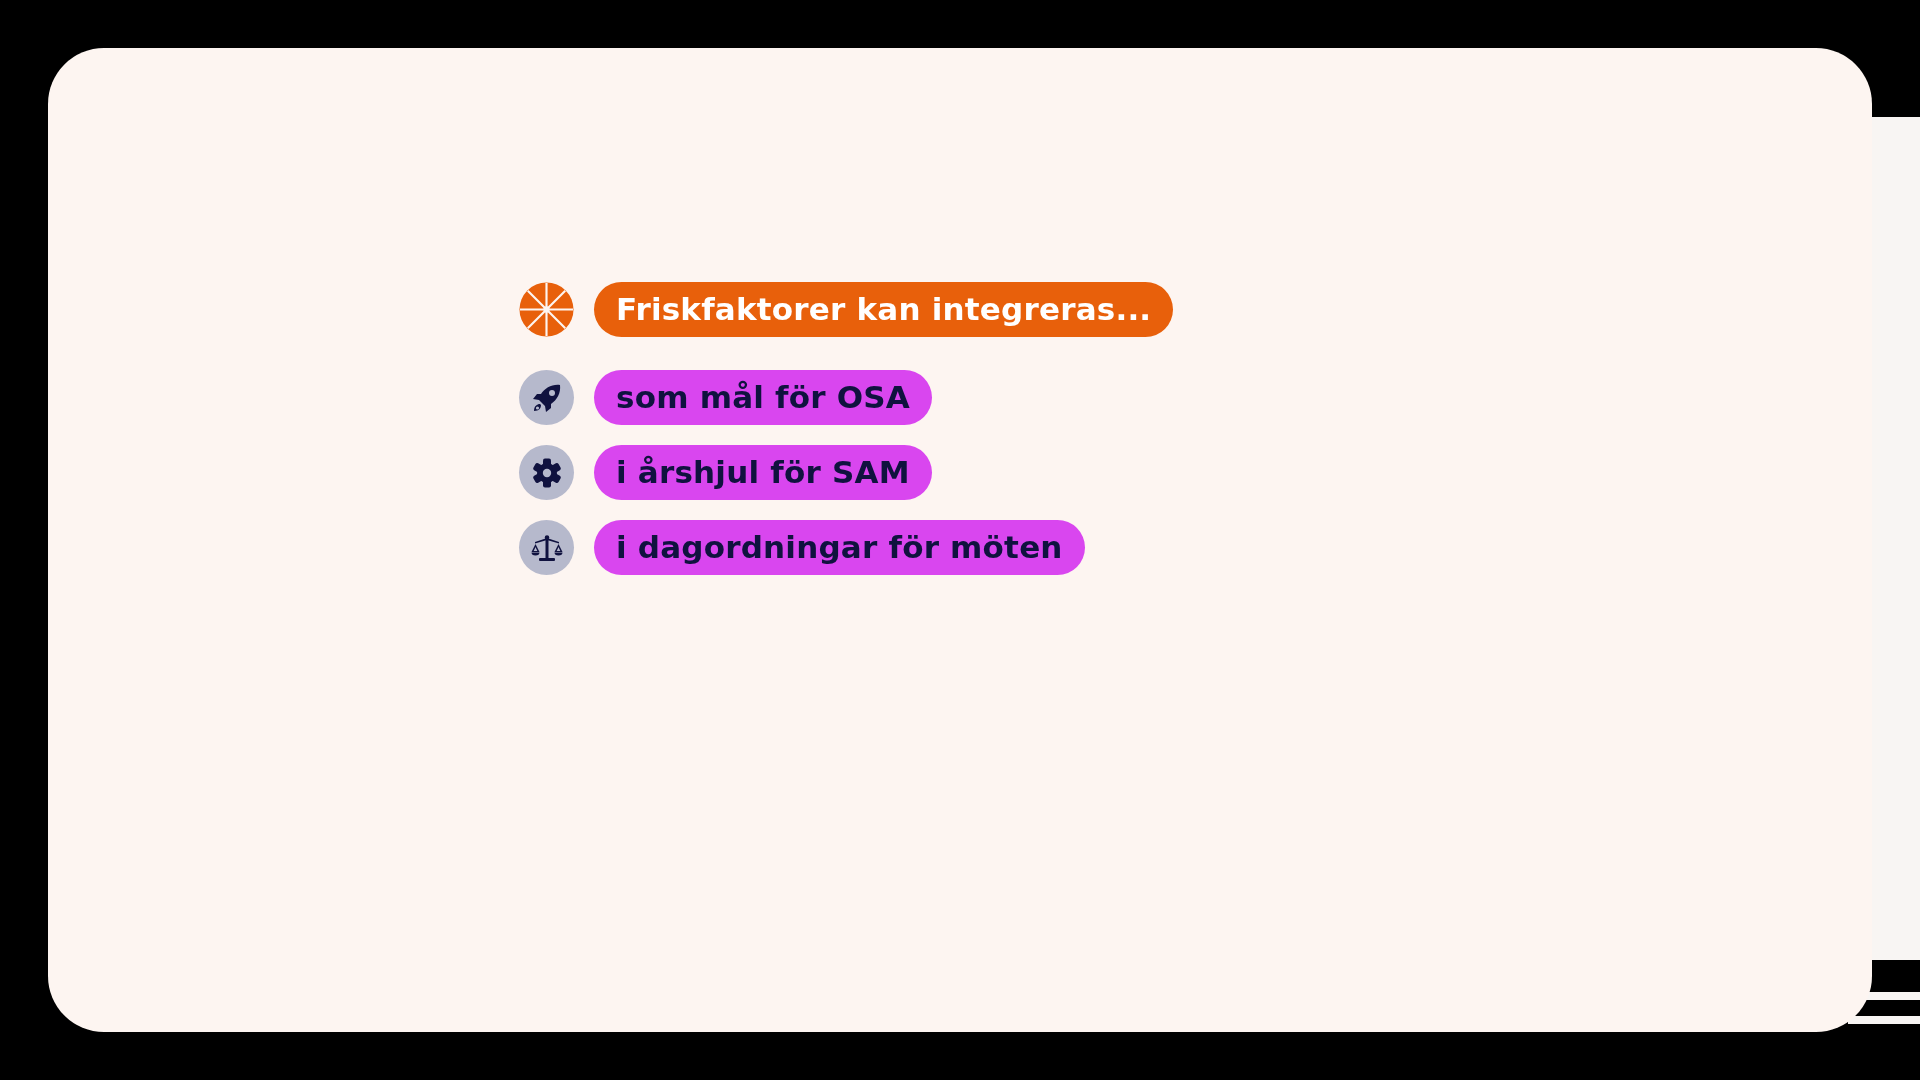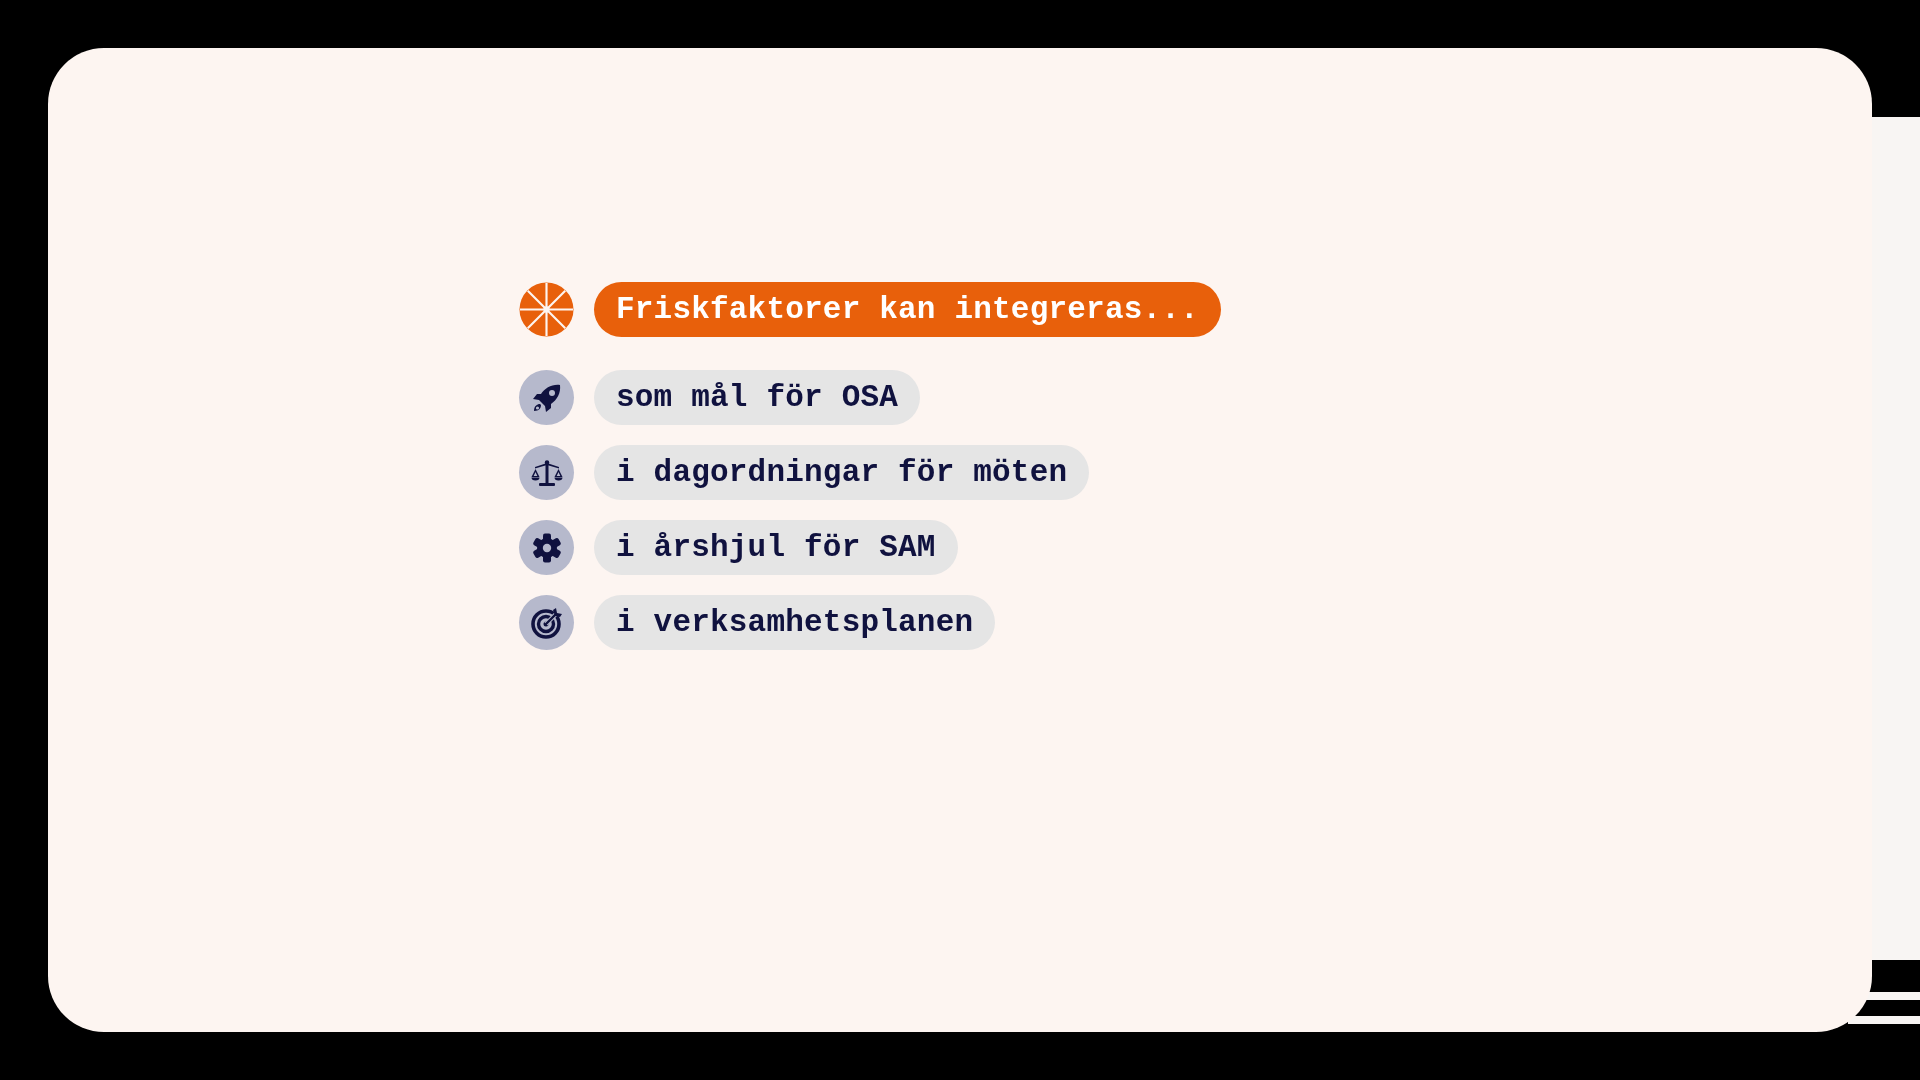--- a/index.html
+++ b/index.html
@@ -38,21 +38,20 @@
     .list {
       position: absolute;
       left: 519px;
       top: 282px;
     }
     .row {
       display: flex;
       align-items: flex-end;
       height: 55px;
       margin-bottom: 20px;
-      font-family: Liberation Mono, monospace;
     }
     .row.heading-row {
       margin-bottom: 33px;
     }
     .icon-circle {
       width: 55px;
       height: 55px;
       border-radius: 50%;
       background: #b6b9cc;
       display: flex;
@@ -69,21 +68,21 @@
       background: transparent;
     }
     .icon-circle.orange svg {
       width: 55px;
       height: 55px;
     }
     .pill {
       margin-left: 20px;
       height: 55px;
       border-radius: 28px;
-      background: #e5e5e5;
+      background: #d946ef;
       color: #10123f;
       font-size: 31px;
       font-weight: bold;
       line-height: 55px;
       padding: 0 22px;
       white-space: nowrap;
       letter-spacing: 0.2px;
     }
     .pill.heading {
       background: #e8600b;
@@ -128,59 +127,46 @@
     </div>
     <div class="pill">som mål för OSA</div>
   </div>
 
 
 
   <div class="row">
     <div class="icon-circle">
       <svg viewBox="0 0 34 34">
         <g fill="#10123f">
-          <rect x="15.5" y="5" width="3" height="23"></rect>
-          <rect x="9" y="27" width="16" height="3" rx="1"></rect>
-          <path d="M5 11 L17 7 L29 11 L29 12.5 L17 9 L5 12.5 Z"></path>
-          <circle cx="17" cy="6.5" r="2.2"></circle>
-          <path d="M1.5 21 L5.5 13 L9.5 21 Z M1.5 21.5 L9.5 21.5 A4 3 0 0 1 1.5 21.5 Z"></path>
-          <path d="M24.5 21 L28.5 13 L32.5 21 Z M24.5 21.5 L32.5 21.5 A4 3 0 0 1 24.5 21.5 Z"></path>
-        </g>
-        <path d="M3.7 20 L5.5 16 L7.3 20 Z" fill="#b6b9cc"></path>
-        <path d="M26.7 20 L28.5 16 L30.3 20 Z" fill="#b6b9cc"></path>
-      </svg>
-    </div>
-    <div class="pill">i dagordningar för möten</div>
-  </div>
-
-  <div class="row">
-    <div class="icon-circle">
-      <svg viewBox="0 0 34 34">
-        <g fill="#10123f">
           <circle cx="17" cy="17" r="10"></circle>
           <rect x="13" y="2.5" width="8" height="8" rx="2"></rect>
           <rect x="13" y="23.5" width="8" height="8" rx="2"></rect>
           <rect x="13" y="2.5" width="8" height="8" rx="2" transform="rotate(60 17 17)"></rect>
           <rect x="13" y="2.5" width="8" height="8" rx="2" transform="rotate(120 17 17)"></rect>
           <rect x="13" y="2.5" width="8" height="8" rx="2" transform="rotate(240 17 17)"></rect>
           <rect x="13" y="2.5" width="8" height="8" rx="2" transform="rotate(300 17 17)"></rect>
         </g>
         <circle cx="17" cy="17" r="4.2" fill="#b6b9cc"></circle>
       </svg>
     </div>
     <div class="pill">i årshjul för SAM</div>
   </div>
 
   <div class="row">
     <div class="icon-circle">
       <svg viewBox="0 0 34 34">
-        <circle cx="16" cy="18" r="13" fill="none" stroke="#10123f" stroke-width="3.6"></circle>
-        <circle cx="16" cy="18" r="7.5" fill="none" stroke="#10123f" stroke-width="3.4"></circle>
-        <circle cx="16" cy="18" r="2.5" fill="#10123f"></circle>
-        <line x1="16" y1="18" x2="26" y2="8" stroke="#b6b9cc" stroke-width="4.5"></line>
-        <line x1="16" y1="18" x2="26" y2="8" stroke="#10123f" stroke-width="2.4" stroke-linecap="round"></line>
-        <path d="M23 4 L26 2 L27 7 L32 8 L30 11 L25 10 Z" fill="#10123f"></path>
+        <g fill="#10123f">
+          <rect x="15.5" y="5" width="3" height="23"></rect>
+          <rect x="9" y="27" width="16" height="3" rx="1"></rect>
+          <path d="M5 11 L17 7 L29 11 L29 12.5 L17 9 L5 12.5 Z"></path>
+          <circle cx="17" cy="6.5" r="2.2"></circle>
+          <path d="M1.5 21 L5.5 13 L9.5 21 Z M1.5 21.5 L9.5 21.5 A4 3 0 0 1 1.5 21.5 Z"></path>
+          <path d="M24.5 21 L28.5 13 L32.5 21 Z M24.5 21.5 L32.5 21.5 A4 3 0 0 1 24.5 21.5 Z"></path>
+        </g>
+        <path d="M3.7 20 L5.5 16 L7.3 20 Z" fill="#b6b9cc"></path>
+        <path d="M26.7 20 L28.5 16 L30.3 20 Z" fill="#b6b9cc"></path>
       </svg>
     </div>
-    <div class="pill">i verksamhetsplanen</div>
+    <div class="pill">i dagordningar för möten</div>
   </div>
+
 
 </div>
 
 </body></html>

